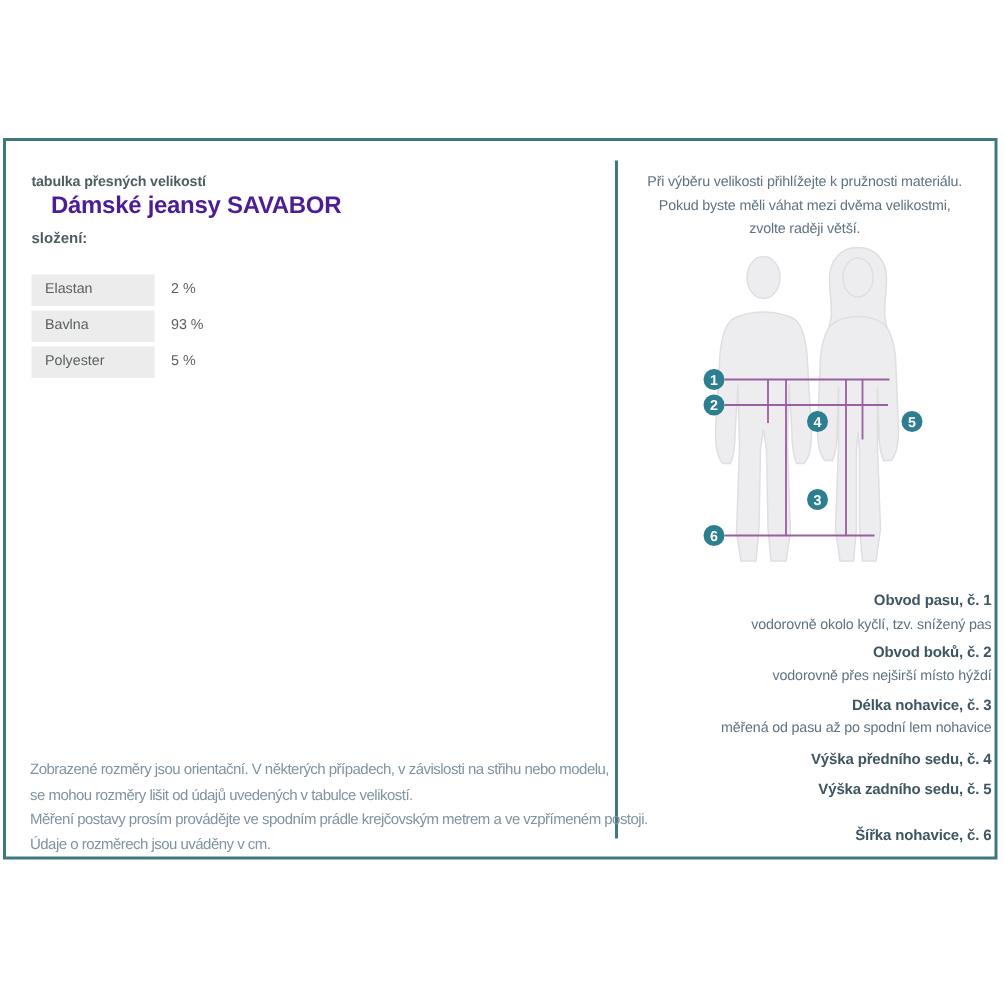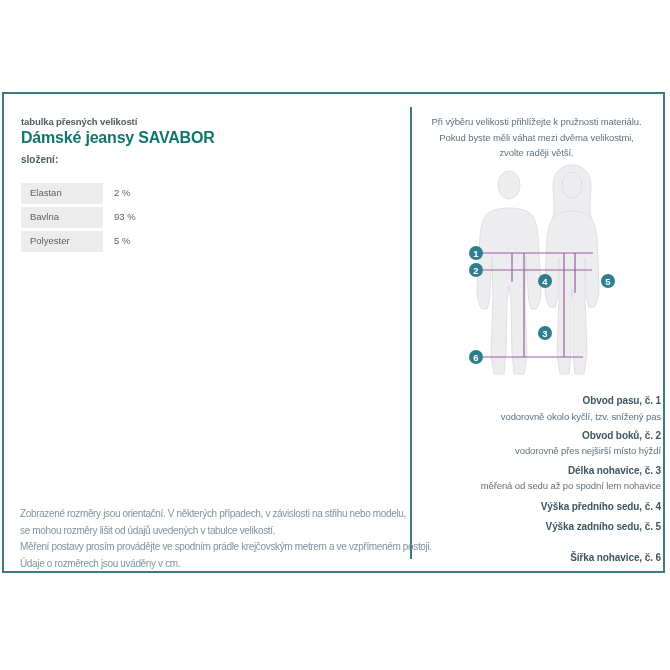--- a/index.html
+++ b/index.html
@@ -14,22 +14,22 @@
   .divider{
     position:absolute;left:410px;top:107px;width:2px;height:452px;
     background:#3e7a7c;
   }
   
   .eyebrow{
     position:absolute;left:21px;top:116px;
     font-size:9.5px;font-weight:bold;color:#4f5d60;letter-spacing:-0.1px;
   }
   .product-title{
-    position:absolute;left:21px;top:129px;margin:0;
-    font-size:16px;font-weight:bold;color:#0f766e;letter-spacing:-0.2px;
+    position:absolute;left:34px;top:129px;margin:0;
+    font-size:16px;font-weight:bold;color:#4c1d95;letter-spacing:-0.2px;
   }
   .comp-heading{
     position:absolute;left:21px;top:154px;
     font-size:10px;font-weight:bold;color:#4f5d60;
   }
   .comp-table{position:absolute;left:21px;top:183px;}
   .comp-row{display:flex;margin-bottom:3px;}
   .comp-name{
     width:82px;box-sizing:border-box;background:#ececec;
     padding:4px 4px 4px 9px;font-size:9.5px;color:#5a5f61;height:21px;
@@ -164,19 +164,19 @@
       <text class="badge-num" x="476" y="360.5">6</text>
     </g>
   </svg>
 
   <div class="measure-list">
     <div class="m-title" style="margin-top:2px">Obvod pasu, č. 1</div>
     <div class="m-desc" style="margin-top:1px">vodorovně okolo kyčlí, tzv. snížený pas</div>
     <div class="m-title" style="margin-top:4px">Obvod boků, č. 2</div>
     <div class="m-desc">vodorovně přes nejširší místo hýždí</div>
     <div class="m-title" style="margin-top:5px">Délka nohavice, č. 3</div>
-    <div class="m-desc">měřená od sedu až po spodní lem nohavice</div>
+    <div class="m-desc">měřená od pasu až po spodní lem nohavice</div>
     <div class="m-title" style="margin-top:6px">Výška předního sedu, č. 4</div>
     <div class="m-title" style="margin-top:5px">Výška zadního sedu, č. 5</div>
     <div class="m-title" style="margin-top:16px">Šířka nohavice, č. 6</div>
   </div>
 
 </div>
 
 </body></html>

